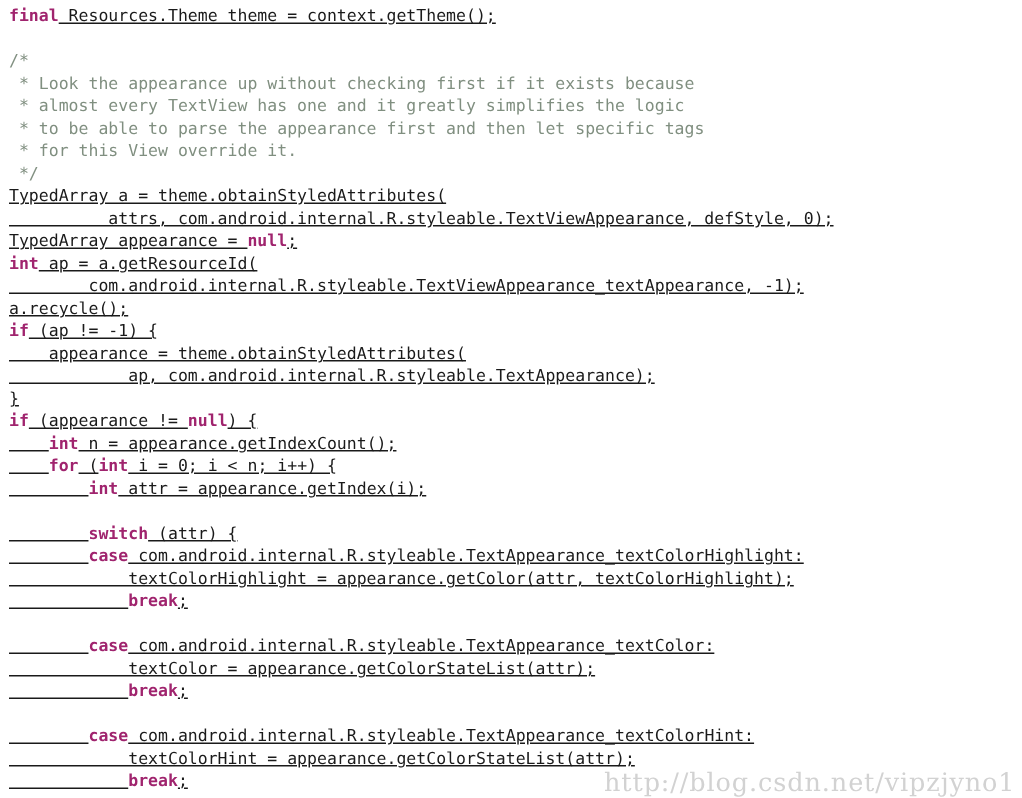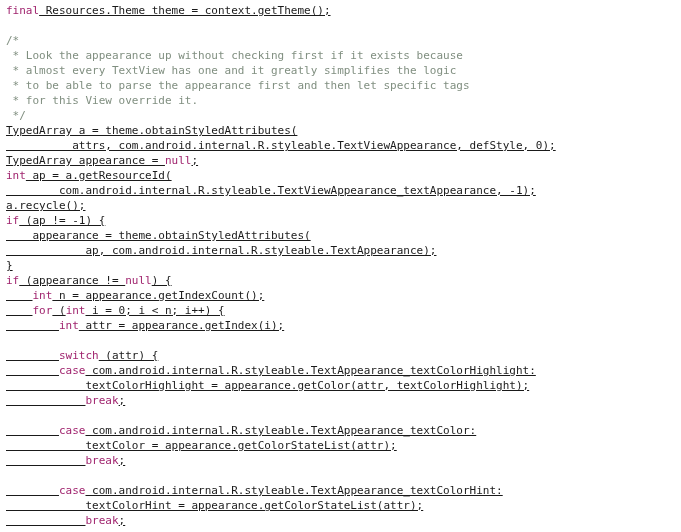--- a/index.html
+++ b/index.html
@@ -28,34 +28,35 @@
     font-family: "DejaVu Sans Mono", "Liberation Mono", monospace;
     font-size: 11px;
     line-height: 15px;
     color: #1a1a1a;
   }
   .ln {
     display: block;
     height: 15px;
     white-space: pre;
   }
-  .kw   { color: #a0246e; font-weight: normal; }
+  .kw   { color: #a0246e; font-weight: bold; }
   .cmt  { color: #808f80; }
   .pln  { color: #1a1a1a; text-decoration: underline; }
   #watermark {
     position: absolute;
     right: 4px;
     bottom: 2px;
     font-family: "DejaVu Serif", "Liberation Serif", serif;
     font-size: 17px;
     color: #d2d2d2;
     letter-spacing: 0.6px;
     white-space: nowrap;
     pointer-events: none;
     user-select: none;
   }
 </style>
 </head>
 <body>
 
 <div id="code-viewport">
   <div id="code-block"><span class="ln"><span class="kw">final</span><span class="pln"> Resources.Theme theme = context.getTheme();</span></span><span class="ln">&nbsp;</span><span class="ln"><span class="cmt">/*</span></span><span class="ln"><span class="cmt"> * Look the appearance up without checking first if it exists because</span></span><span class="ln"><span class="cmt"> * almost every TextView has one and it greatly simplifies the logic</span></span><span class="ln"><span class="cmt"> * to be able to parse the appearance first and then let specific tags</span></span><span class="ln"><span class="cmt"> * for this View override it.</span></span><span class="ln"><span class="cmt"> */</span></span><span class="ln"><span class="pln">TypedArray a = theme.obtainStyledAttributes(</span></span><span class="ln"><span class="pln">          attrs, com.android.internal.R.styleable.TextViewAppearance, defStyle, 0);</span></span><span class="ln"><span class="pln">TypedArray appearance = </span><span class="kw">null</span><span class="pln">;</span></span><span class="ln"><span class="kw">int</span><span class="pln"> ap = a.getResourceId(</span></span><span class="ln"><span class="pln">        com.android.internal.R.styleable.TextViewAppearance_textAppearance, -1);</span></span><span class="ln"><span class="pln">a.recycle();</span></span><span class="ln"><span class="kw">if</span><span class="pln"> (ap != -1) {</span></span><span class="ln"><span class="pln">    appearance = theme.obtainStyledAttributes(</span></span><span class="ln"><span class="pln">            ap, com.android.internal.R.styleable.TextAppearance);</span></span><span class="ln"><span class="pln">}</span></span><span class="ln"><span class="kw">if</span><span class="pln"> (appearance != </span><span class="kw">null</span><span class="pln">) {</span></span><span class="ln"><span class="pln">    </span><span class="kw">int</span><span class="pln"> n = appearance.getIndexCount();</span></span><span class="ln"><span class="pln">    </span><span class="kw">for</span><span class="pln"> (</span><span class="kw">int</span><span class="pln"> i = 0; i &lt; n; i++) {</span></span><span class="ln"><span class="pln">        </span><span class="kw">int</span><span class="pln"> attr = appearance.getIndex(i);</span></span><span class="ln">&nbsp;</span><span class="ln"><span class="pln">        </span><span class="kw">switch</span><span class="pln"> (attr) {</span></span><span class="ln"><span class="pln">        </span><span class="kw">case</span><span class="pln"> com.android.internal.R.styleable.TextAppearance_textColorHighlight:</span></span><span class="ln"><span class="pln">            textColorHighlight = appearance.getColor(attr, textColorHighlight);</span></span><span class="ln"><span class="pln">            </span><span class="kw">break</span><span class="pln">;</span></span><span class="ln">&nbsp;</span><span class="ln"><span class="pln">        </span><span class="kw">case</span><span class="pln"> com.android.internal.R.styleable.TextAppearance_textColor:</span></span><span class="ln"><span class="pln">            textColor = appearance.getColorStateList(attr);</span></span><span class="ln"><span class="pln">            </span><span class="kw">break</span><span class="pln">;</span></span><span class="ln">&nbsp;</span><span class="ln"><span class="pln">        </span><span class="kw">case</span><span class="pln"> com.android.internal.R.styleable.TextAppearance_textColorHint:</span></span><span class="ln"><span class="pln">            textColorHint = appearance.getColorStateList(attr);</span></span><span class="ln"><span class="pln">            </span><span class="kw">break</span><span class="pln">;</span></span></div>
+  <div id="watermark">http://blog.csdn.net/vipzjyno1</div>
 </div>
 
 </body></html>

